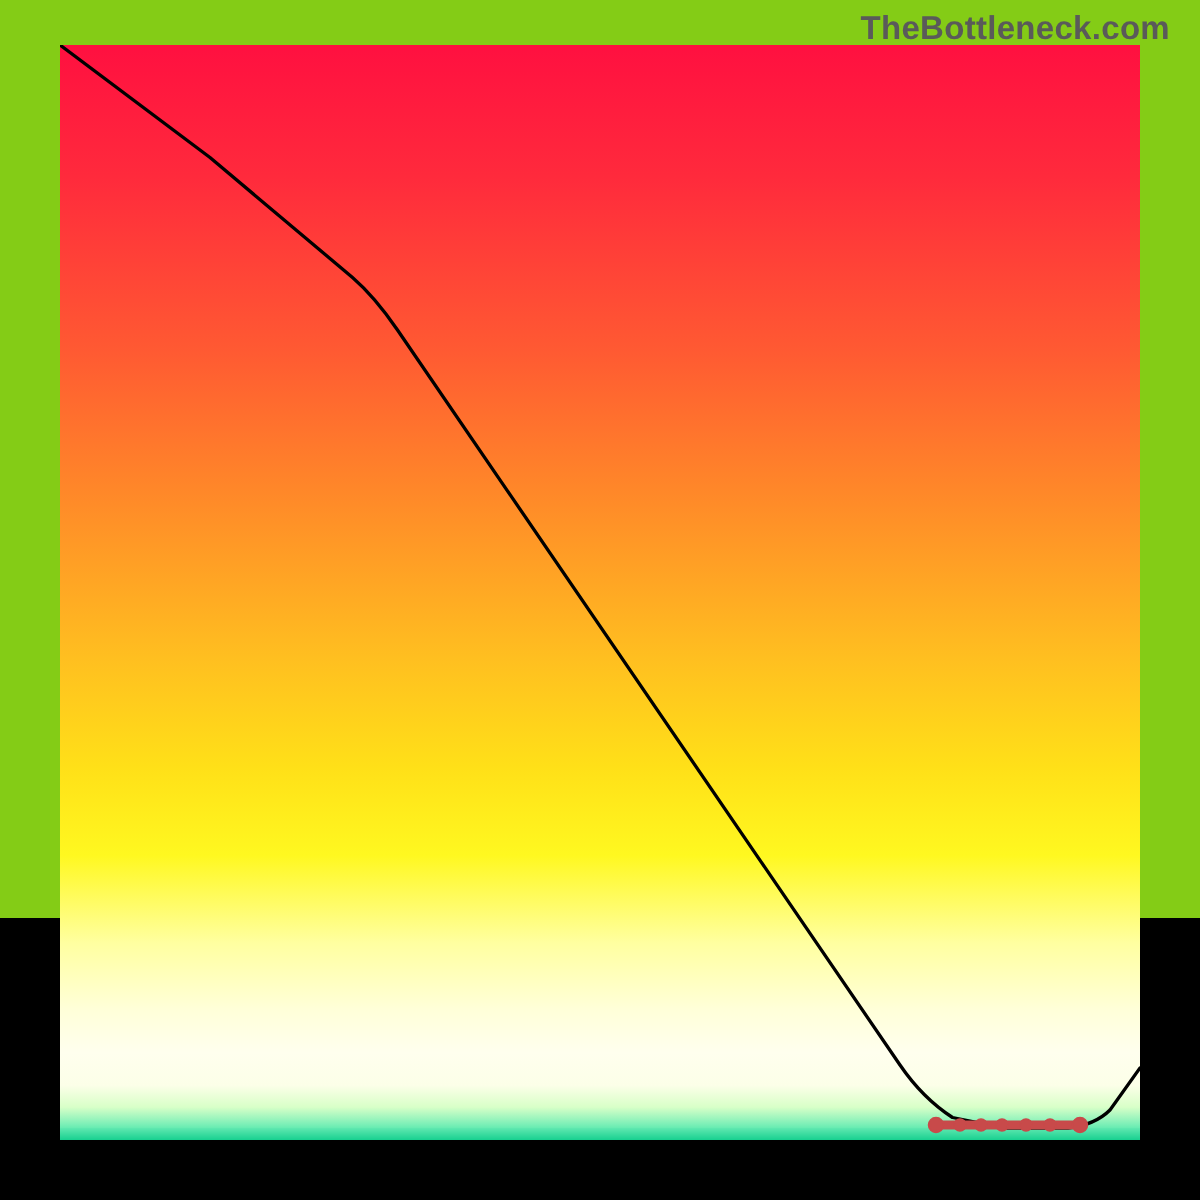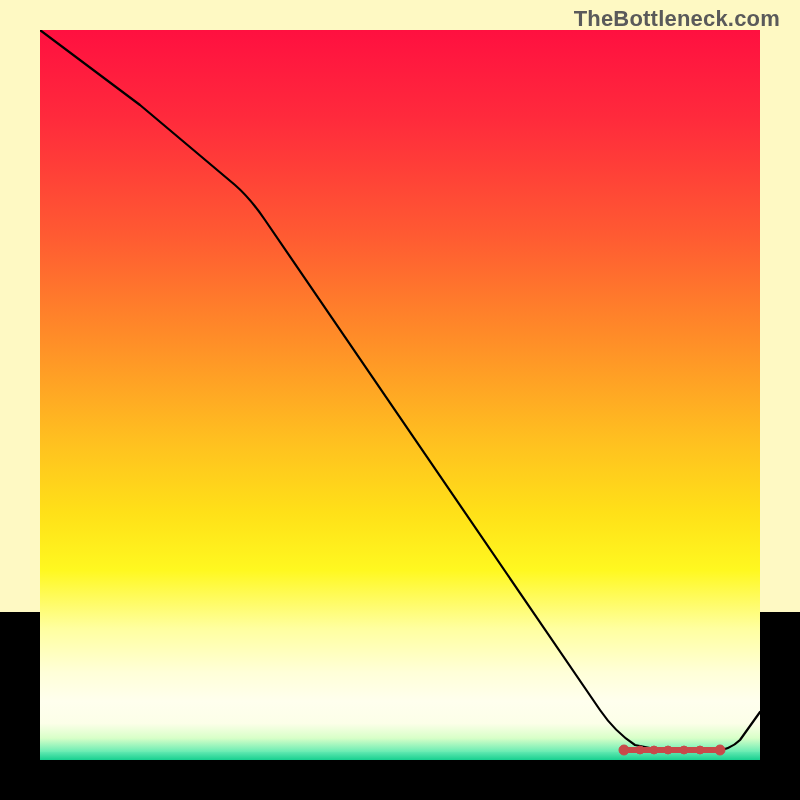--- a/index.html
+++ b/index.html
@@ -8,21 +8,21 @@
     width: 800px;
     height: 800px;
     background: #000;
     font-family: Arial, Helvetica, sans-serif;
     overflow: hidden;
   }
   .wrap {
     position: relative;
     width: 800px;
     height: 612px;
-    background: #fef9c3;
+    background: #84cc16;
   }
   .watermark {
     position: absolute;
     top: 6px;
     right: 20px;
     color: #5a5a5a;
     font-size: 22px;
     font-weight: bold;
     letter-spacing: 0.2px;
     z-index: 4;

